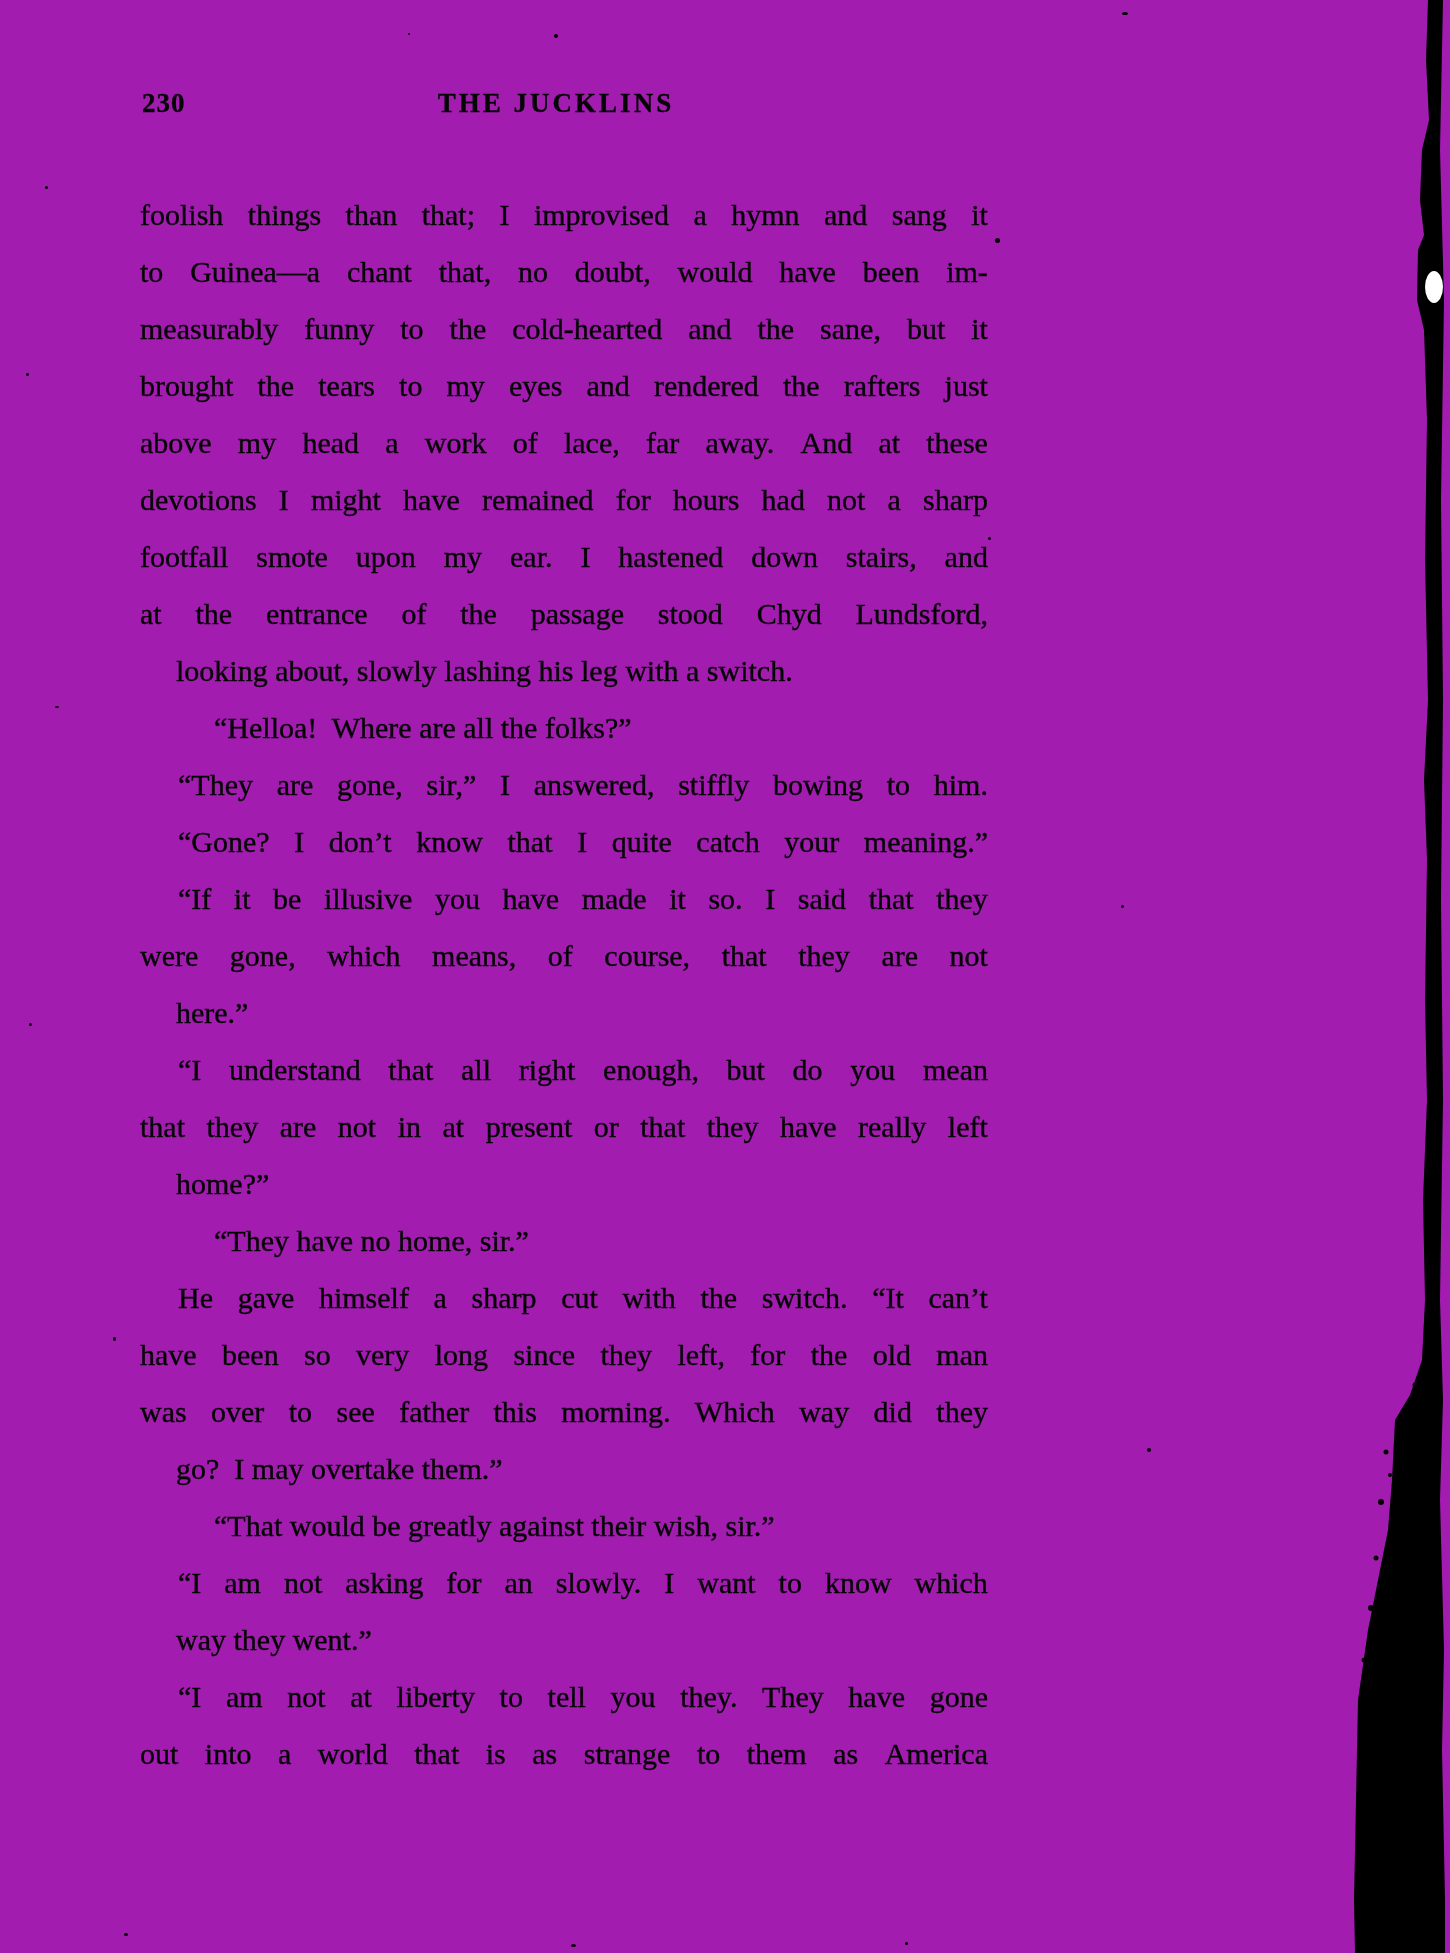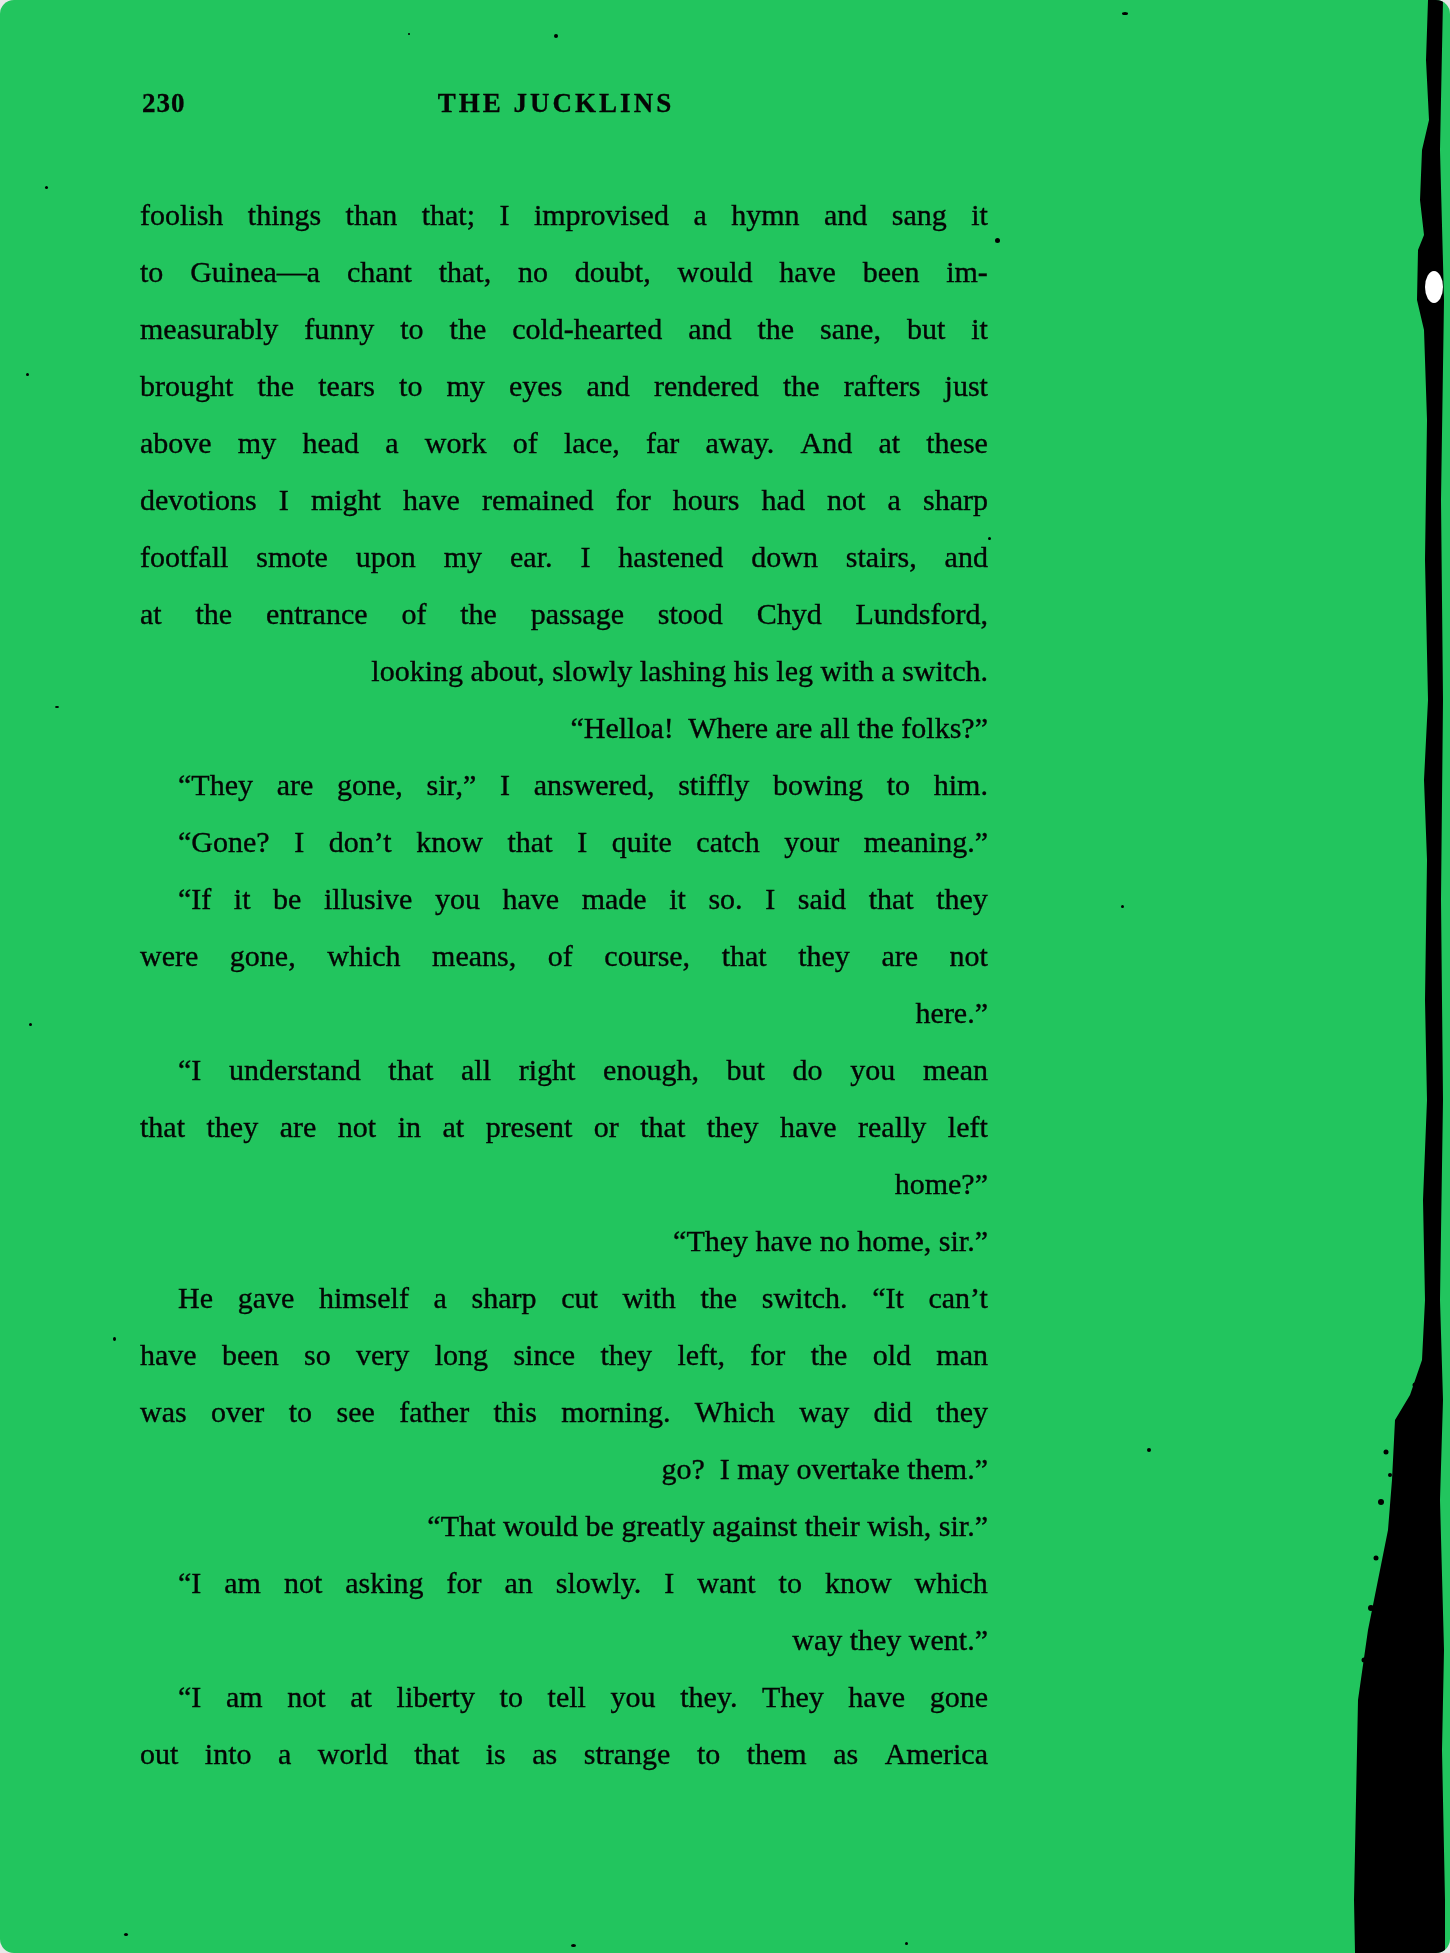--- a/index.html
+++ b/index.html
@@ -1,24 +1,23 @@
 <!DOCTYPE html>
 <html><head>
 <meta charset="utf-8">
 <style>
   html, body { margin: 0; padding: 0; background: #e8e8e8; }
   .page {
     position: relative;
     width: 1450px;
     height: 1953px;
-    background: #22c55e;
+    background: #a21caf;
     overflow: hidden;
     font-family: "Liberation Serif", "DejaVu Serif", serif;
     color: #050505;
-    border-radius: 14px;
   }
   .text-column {
     position: absolute;
     left: 140px;
     top: 88px;
     width: 848px;
   }
   .running-head {
     position: relative;
     height: 34px;
@@ -46,21 +45,20 @@
   }
   .text-block {
     font-size: 30px;
     -webkit-text-stroke: 0.35px currentColor;
   }
   .paragraph { margin: 0; }
   .line {
     height: 57px;
     line-height: 57px;
     overflow: visible;
-    text-align: right;
   }
   .line.just {
     display: flex;
     justify-content: space-between;
   }
   .line.plain { white-space: pre-wrap; margin-left: 36px; }
   .line.indent { padding-left: 38px; }
 
   
   .gutter-svg {

